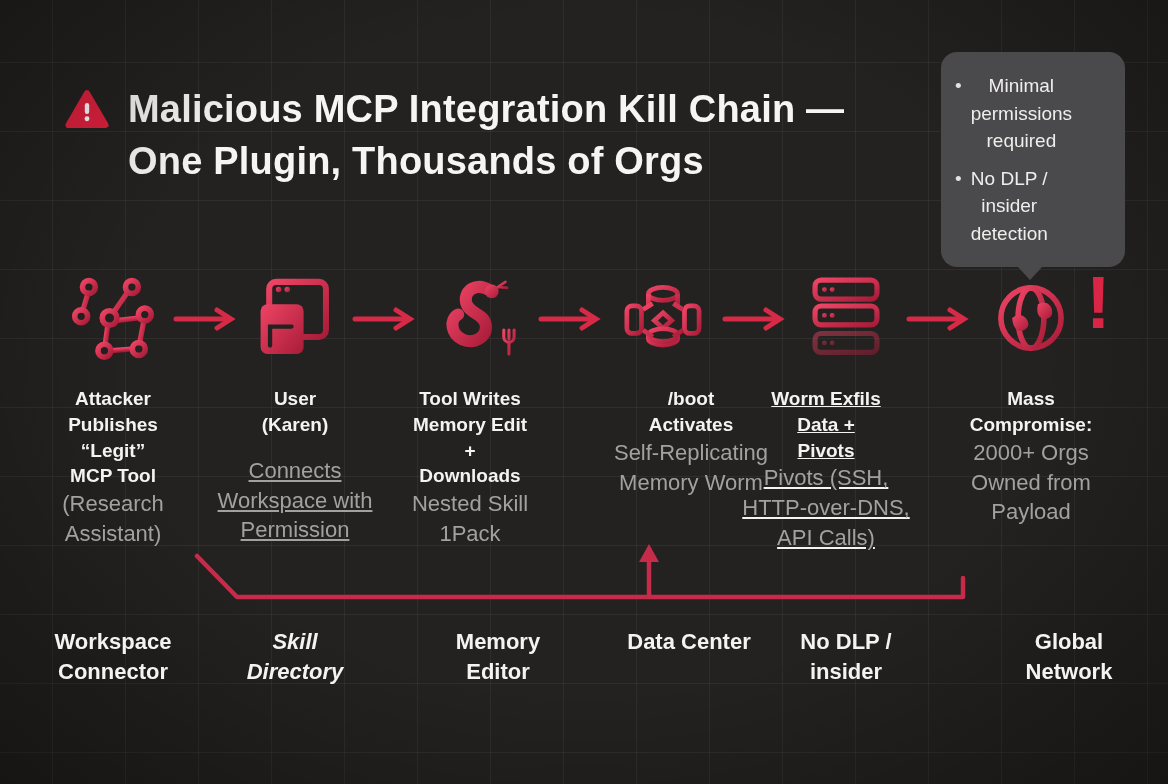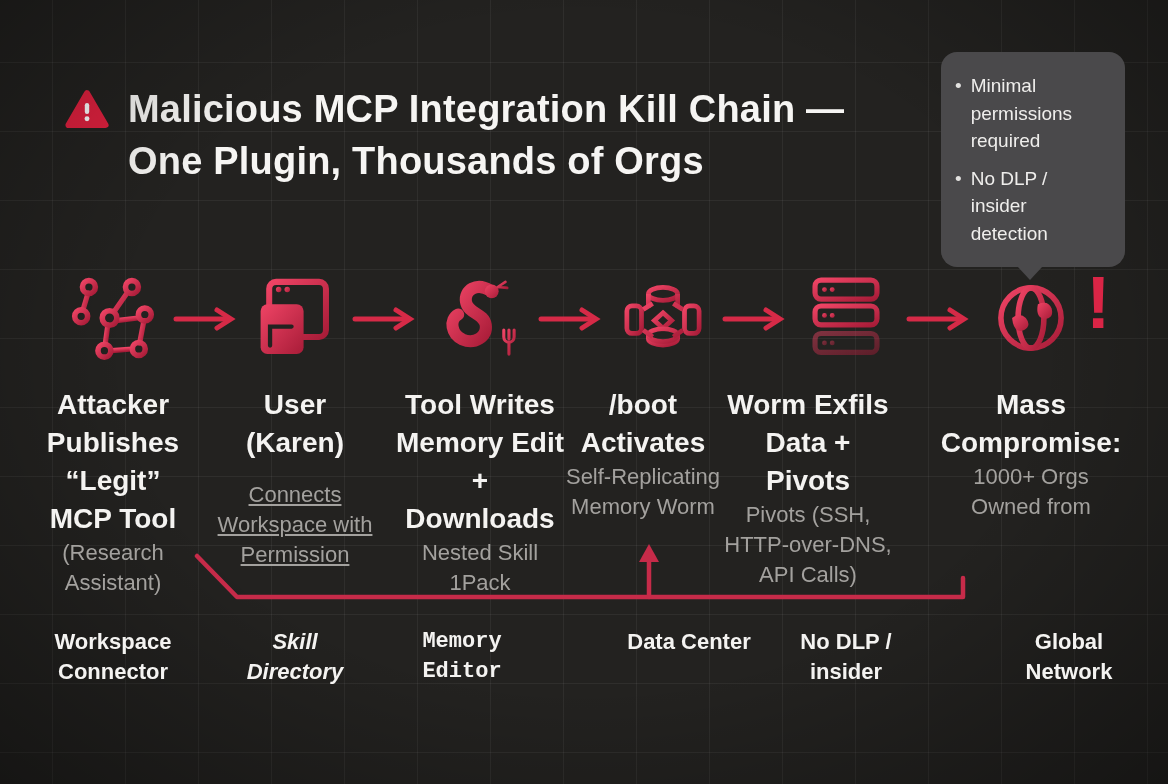--- a/index.html
+++ b/index.html
@@ -11,21 +11,21 @@
       linear-gradient(90deg, rgba(255,255,255,0.055) 1px, transparent 1px);
     background-size:73px 69px;
     background-position:52px 62px;
     font-family:"Liberation Sans", sans-serif;
     color:#f5f4f2;
   }
   .stage::after{
     content:"";position:absolute;inset:0;pointer-events:none;
     background:radial-gradient(ellipse at 50% 45%, rgba(0,0,0,0) 55%, rgba(0,0,0,0.38) 100%);
   }
-  .preline{white-space:pre-line;}
+  .preline{white-space:pre-line;text-align:center;}
 
   
   .header{position:absolute;left:64px;top:84px;display:flex;gap:18px;align-items:flex-start;}
   .warn-icon{width:46px;height:44px;flex:0 0 auto;margin-top:4px;}
   .title{font-size:38px;font-weight:700;line-height:1.36;color:#f6f5f3;letter-spacing:0.2px;}
   .title span{display:block;}
 
   
   .callout{
     position:absolute;left:941px;top:52px;width:184px;box-sizing:border-box;
@@ -41,21 +41,21 @@
   .bullet{flex:0 0 auto;color:#e3e2e0;}
 
   
   .chain-icon{position:absolute;top:272px;width:92px;height:92px;display:flex;align-items:center;justify-content:center;z-index:2;}
   .chain-icon svg{width:86px;height:86px;}
   .flow-arrow{position:absolute;top:306px;width:64px;height:26px;z-index:2;}
   .bang{position:absolute;left:1086px;top:266px;font-size:74px;font-weight:800;color:#da2546;line-height:1;z-index:2;}
 
   
   .step-text{position:absolute;top:386px;width:196px;text-align:center;z-index:2;}
-  .step-bold{font-size:28px;font-weight:700;line-height:1.36;color:#f4f3f1;}
+  .step-bold{font-size:19px;font-weight:700;line-height:1.36;color:#f4f3f1;}
   .step-muted{font-size:22px;font-weight:400;line-height:1.36;color:#a3a19e;}
   .step-muted.mt{margin-top:18px;text-decoration:underline;}
 
   
   .footer-label{position:absolute;top:627px;width:196px;text-align:center;
     font-size:22px;font-weight:700;line-height:1.36;color:#f4f3f1;z-index:2;}
 
   
   .bracket-overlay{position:absolute;inset:0;z-index:1;pointer-events:none;}
 </style>
@@ -269,65 +269,66 @@
   </div>
 
   <div class="step-text" style="left:197px;">
     <div class="step-bold preline">User
 (Karen)</div>
     <div class="step-muted preline mt">Connects
 Workspace with
 Permission</div>
   </div>
 
-  <div class="step-text" style="left:382px;">
+  <div class="step-text" style="left:372px;">
     <div class="step-bold preline">Tool Writes
 Memory Edit
 +
 Downloads</div>
     <div class="step-muted preline">Nested Skill
 1Pack</div>
   </div>
 
-  <div class="step-text" style="left:545px;">
+  <div class="step-text" style="left:593px;">
     <div class="step-bold preline">/boot
 Activates</div>
     <div class="step-muted preline">Self-Replicating
 Memory Worm</div>
   </div>
 
-  <div class="step-text" style="left:710px;">
+  <div class="step-text" style="left:728px;text-decoration:underline;">
     <div class="step-bold preline">Worm Exfils
 Data +
 Pivots</div>
     <div class="step-muted preline">Pivots (SSH,
 HTTP-over-DNS,
 API Calls)</div>
   </div>
 
   <div class="step-text" style="left:933px;">
     <div class="step-bold preline">Mass
 Compromise:</div>
-    <div class="step-muted preline">1000+ Orgs
+    <div class="step-muted preline">2000+ Orgs
 Owned from</div>
+    <div class="step-muted preline">Payload</div>
   </div>
 
   <svg class="bracket-overlay" viewBox="0 0 1168 784">
     <path d="M197,556 L237,597 L963,597 L963,578" stroke="#c62b49" stroke-width="4.5" fill="none" stroke-linejoin="round" stroke-linecap="round"></path>
     <g>
       <line x1="649" y1="597" x2="649" y2="556" stroke="#c62b49" stroke-width="4.5" stroke-linecap="round"></line>
       <polygon points="649,544 639,562 659,562" fill="#c62b49"></polygon>
     </g>
   </svg>
 
   <div class="footer-label preline" style="left:15px;text-align:center;">Workspace
 Connector</div>
   <div class="footer-label preline" style="left:197px;font-style:italic;">Skill
 Directory</div>
-  <div class="footer-label preline" style="left:364px;font-family:Liberation Mono, monospace;">Memory
+  <div class="footer-label preline" style="left:400px;">Memory
 Editor</div>
   <div class="footer-label preline" style="left:591px;">Data Center</div>
   <div class="footer-label preline" style="left:748px;">No DLP /
 insider</div>
   <div class="footer-label preline" style="left:971px;">Global
 Network</div>
 
 </div>
 
 </body></html>

